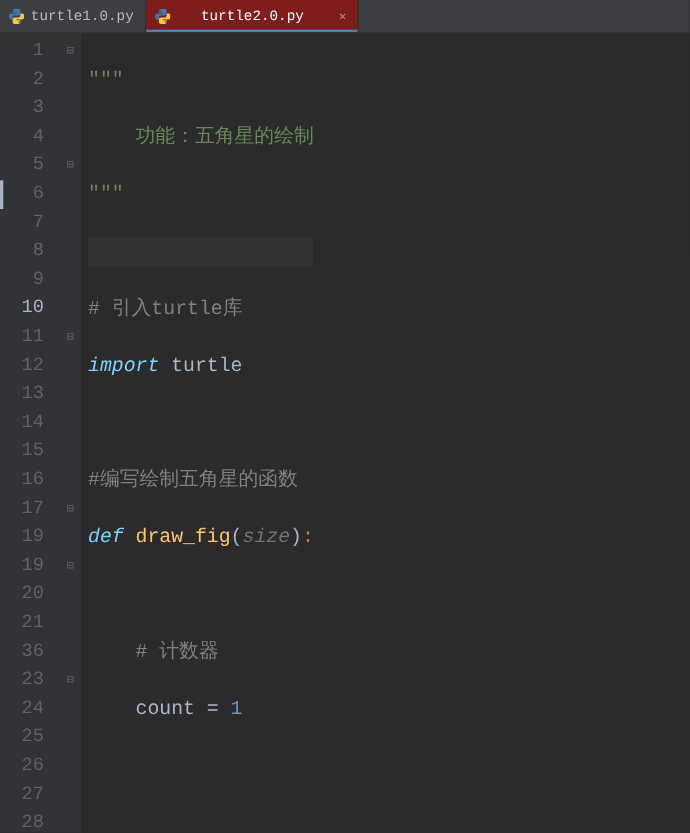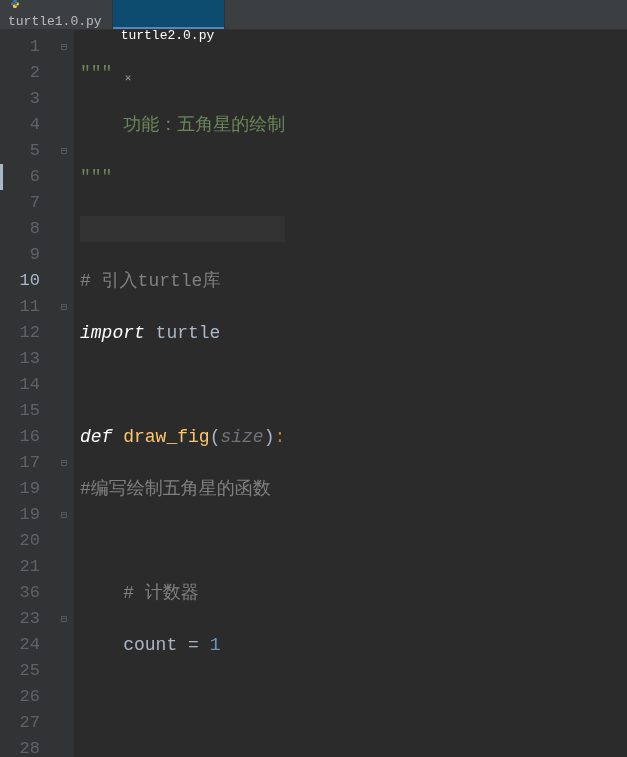--- a/index.html
+++ b/index.html
@@ -13,32 +13,31 @@
     color:#a9b7c6;
   }
   .tabbar {
     display:flex;
     background:#3c3f41;
     height:30px;
     border-bottom:1px solid #323232;
   }
   .tab {
     display:flex;
-    align-items:flex-start;
+    align-items:center;
     padding:0 10px 0 8px;
     border-right:1px solid #323232;
     font-size:13px;
     color:#bbbbbb;
     gap:6px;
     position:relative;
     cursor:pointer;
-    flex-direction:column;
   }
   .tab.active {
-    background:#0c4a6e;
+    background:#7f1d1d;
     color:#ffffff;
     gap:28px;
   }
   .tab.active::after{
     content:"";
     position:absolute;
     left:0;right:0;bottom:0;
     height:2px;
     background:#4a88c7;
   }
@@ -76,21 +75,21 @@
   .code {
     padding:4px 0 0 6px;
     line-height:26px;
     white-space:pre;
     position:relative;
   }
   .cline { height:26px; }
   .cline.cur { background:#323232; }
   .c-cmt   { color:#808080; }
   .c-str   { color:#6a8759; }
-  .c-key   { color:#ffffff; font-style:italic; }
+  .c-key   { color:#7dd3fc; font-style:italic; }
   .c-keyw  { color:#cc7832; }
   .c-fn    { color:#ffc66d; }
   .c-param { color:#72737a; font-style:italic; }
   .c-num   { color:#6897bb; }
   .c-op    { color:#a9b7c6; }
   .breakline {
     position:absolute;
     left:0; width:3px; height:26px;
     background:#a9b7c6;
   }
@@ -180,22 +179,22 @@
   </div>
 
   <div class="code">
 <div class="cline"><span class="c-str">"""</span></div>
 <div class="cline">    <span class="c-str">功能：五角星的绘制</span></div>
 <div class="cline"><span class="c-str">"""</span></div>
 <div class="cline cur"></div>
 <div class="cline"><span class="c-cmt"># 引入turtle库</span></div>
 <div class="cline"><span class="c-key">import</span><span> turtle</span></div>
 <div class="cline"></div>
+<div class="cline"><span class="c-cmt">#编写绘制五角星的函数</span></div>
 <div class="cline"><span class="c-key">def </span><span class="c-fn">draw_fig</span><span>(</span><span class="c-param">size</span><span>)</span><span class="c-keyw">:</span></div>
-<div class="cline"><span class="c-cmt">#编写绘制五角星的函数</span></div>
 <div class="cline"></div>
 <div class="cline">    <span class="c-cmt"># 计数器</span></div>
 <div class="cline">    <span>count </span><span class="c-op">= </span><span class="c-num">1</span></div>
 
 
 
 
 
 
 

